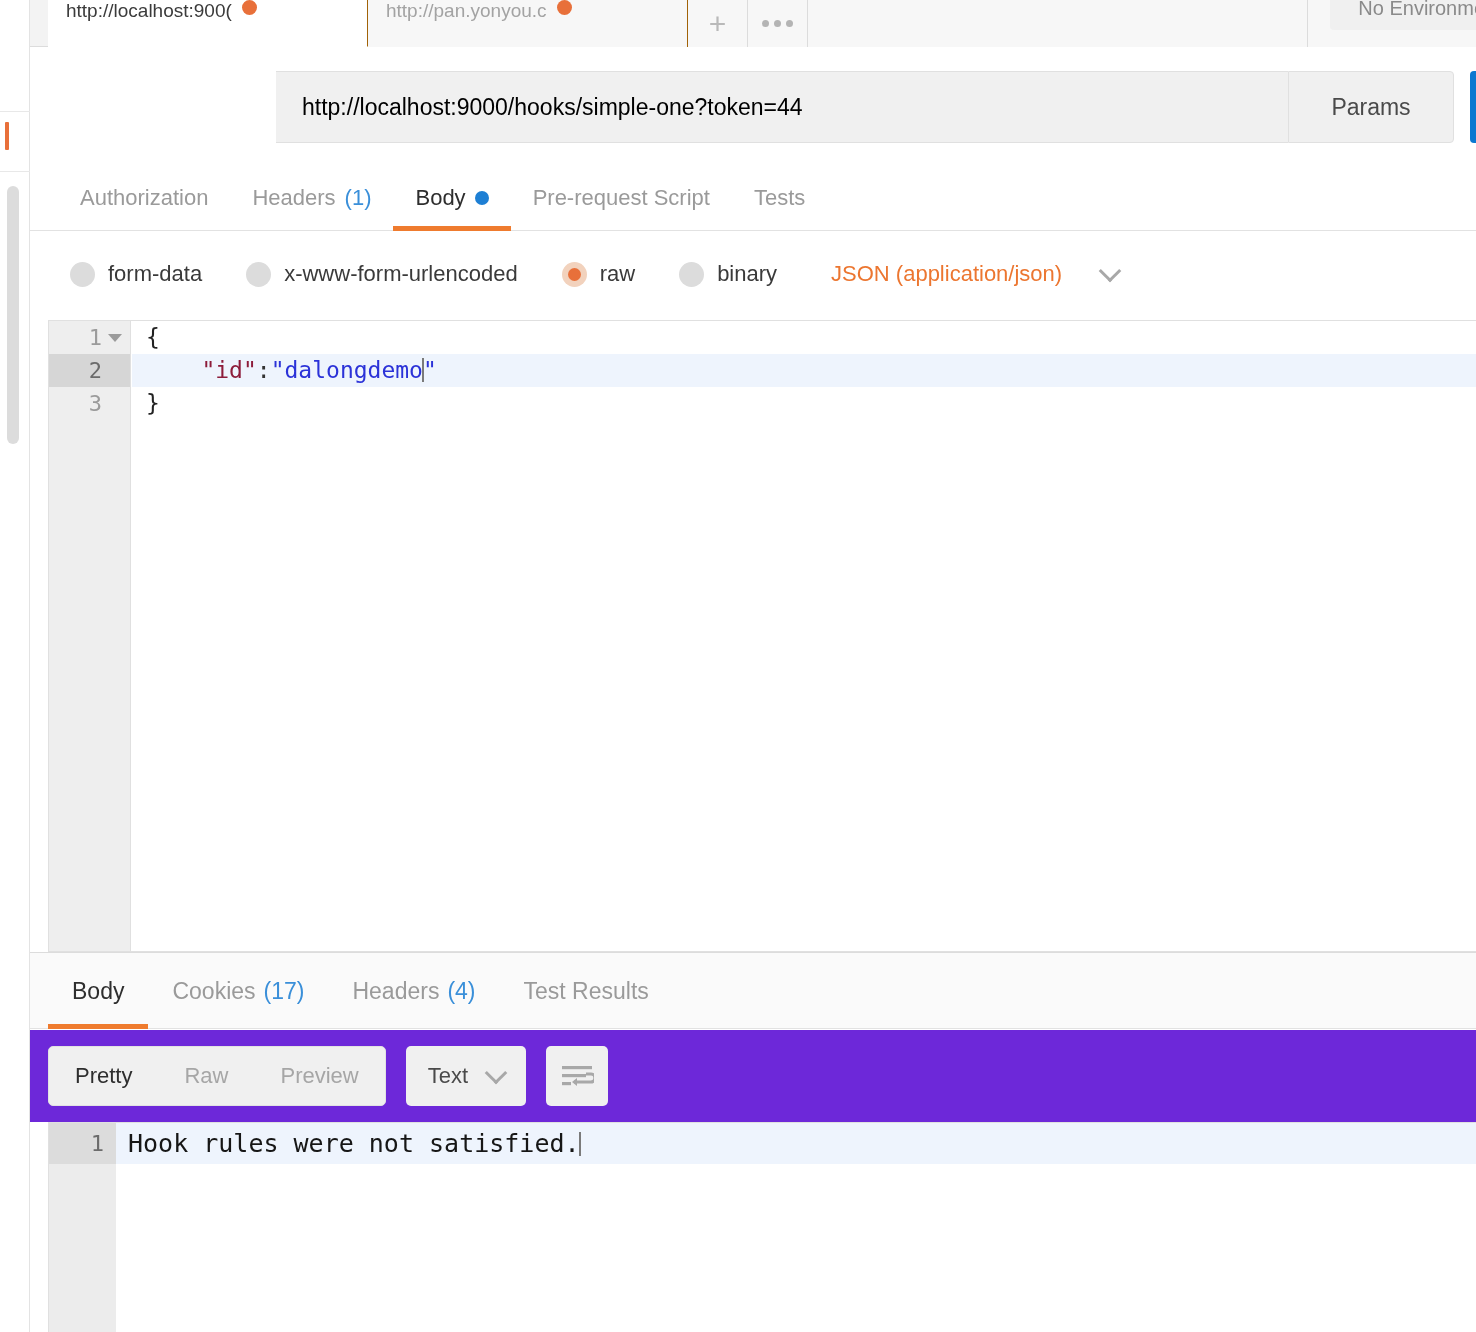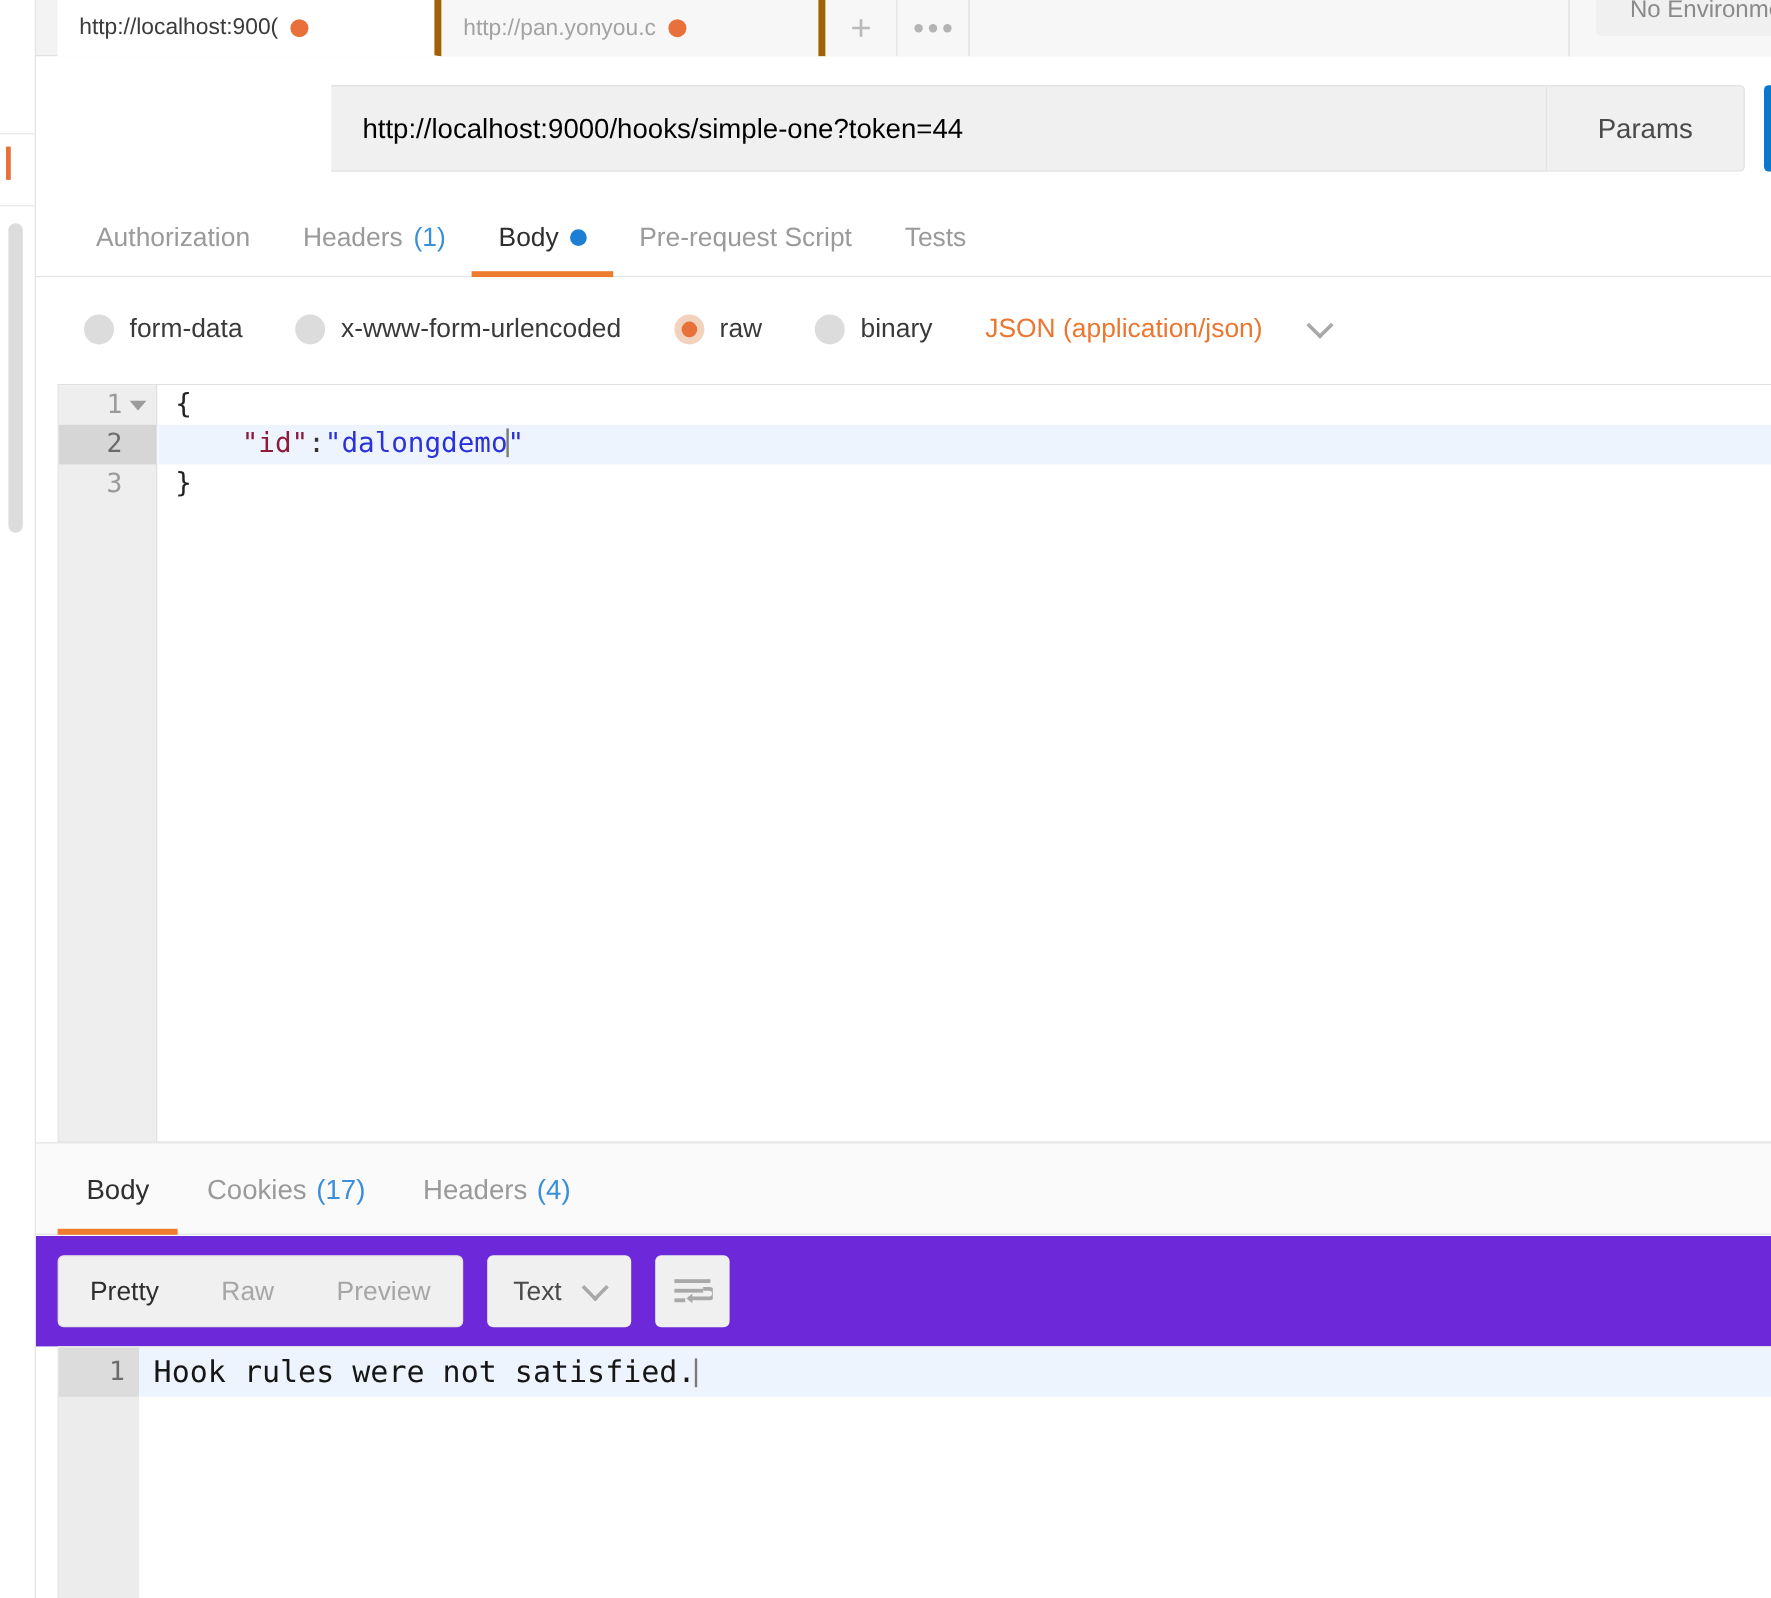--- a/index.html
+++ b/index.html
@@ -30,23 +30,23 @@
     background:#dcdcdc; border-radius:6px;
   }
 
   
   .tabstrip {
     position:absolute; left:30px; top:0; width:1446px; height:47px;
     background:#f3f3f3; border-bottom:1px solid #dcdcdc;
   }
   .rtab {
     position:absolute; top:0; height:47px;
-    display:flex; align-items:center; gap:10px;
+    display:flex; align-items:flex-start; gap:10px;
     padding:0 16px 0 18px;
-    border-right:6px solid #a16207;
+    border-right:1px solid #a16207;
     font-size:19px; background:#f7f7f7;
   }
   .rtab.active { background:#ffffff; border-bottom:1px solid #ffffff; }
   .rtab .lbl {
     white-space:nowrap; overflow:hidden; text-overflow:clip;
     max-width:210px; display:block;
   }
   .rtab.active .lbl { color:#3b3b3b; }
   .rtab.inactive .lbl { color:#a3a3a3; }
   .dot-unsaved {
@@ -138,21 +138,21 @@
     background:#ffffff; display:flex; align-items:center; padding-left:40px; gap:0;
   }
   .radio-opt { display:flex; align-items:center; gap:13px; margin-right:44px; cursor:default; }
   .radio-dot {
     width:25px; height:25px; border-radius:50%; background:#dcdcdc;
     display:flex; align-items:center; justify-content:center; flex:0 0 auto;
   }
   .radio-dot.sel { background:#f2d2bd; }
   .radio-dot.sel::after { content:""; width:13px; height:13px; border-radius:50%; background:#e8703a; display:block; }
   .radio-lbl { font-size:22px; color:#3a3a3a; white-space:nowrap; }
-  .ctype-select { display:flex; align-items:center; gap:40px; margin-left:0; }
+  .ctype-select { display:flex; align-items:center; gap:40px; margin-left:10px; }
   .ctype-label { font-size:22px; color:#ec7630; white-space:nowrap; }
 
   
   .req-editor {
     position:absolute; left:48px; top:320px; width:1428px; height:632px;
     background:#ffffff; border:1px solid #e0e0e0; border-right:none;
   }
   .gutter {
     position:absolute; left:0; top:0; width:82px; height:100%;
     background:#eeeeee; border-right:1px solid #e0e0e0;
@@ -365,20 +365,23 @@
       <div class="resptab active">
         <span>Body</span>
       </div>
       <div class="resptab">
         <span>Cookies</span>
         <span class="cnt">(17)</span>
       </div>
       <div class="resptab">
         <span>Headers</span>
         <span class="cnt">(4)</span>
+      </div>
+      <div class="resptab">
+        <span>Test Results</span>
       </div>
     </div>
 
     <div class="resp-toolbar">
       <div class="seg-group">
         <div class="seg active">Pretty</div>
         <div class="seg">Raw</div>
         <div class="seg">Preview</div>
       </div>
       <div class="text-select">

